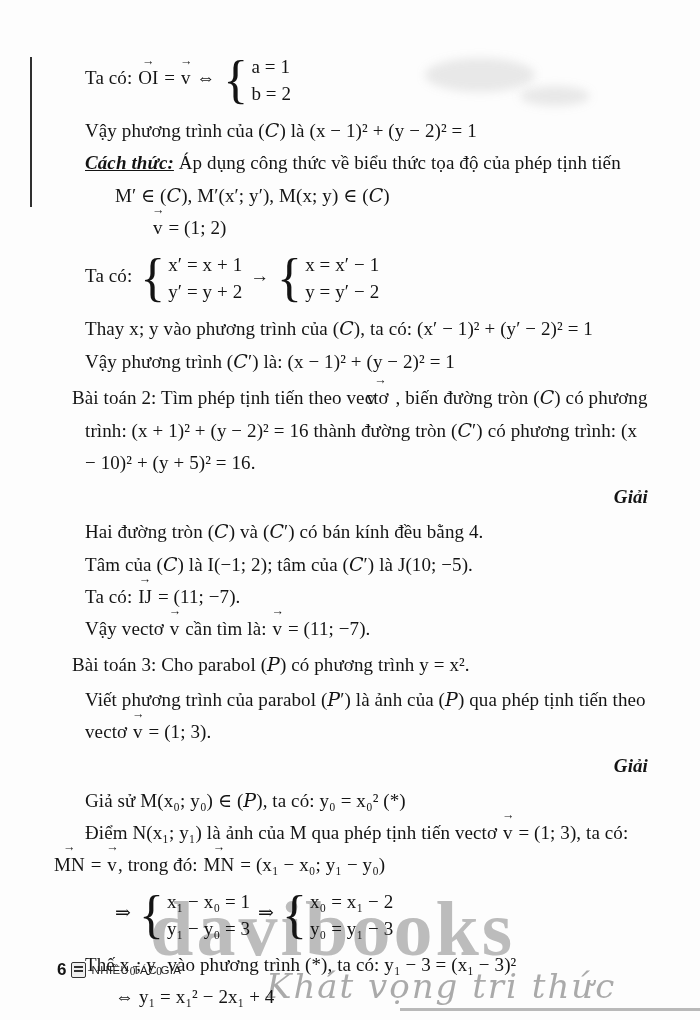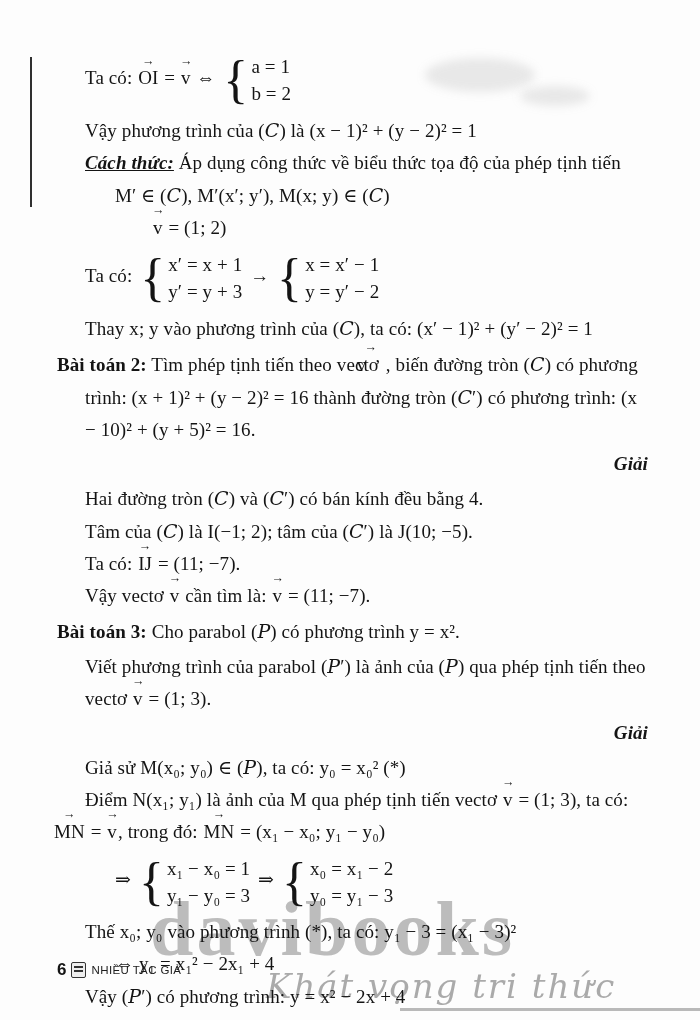--- a/index.html
+++ b/index.html
@@ -22,21 +22,21 @@
     letter-spacing:.1px;
   }
   .i57{margin-left:53px;}
   .i115{margin-left:115px;}
   .i152{margin-left:152px;}
   .hang{margin-left:57px; padding-left:28px; text-indent:-28px; margin-top:3px; margin-bottom:2px;}
   .center{text-align:right; margin-top:2px; margin-bottom:2px;}
   .giai{font-weight:bold; font-style:italic;}
   .sys{margin-top:5px; margin-bottom:5px;}
 
-  .b{font-weight:bold;}
+  .b{font-weight:normal;margin-left:15px;}
   .ck{font-weight:bold; font-style:italic; text-decoration:underline;}
   .scr{font-style:italic; font-family:"DejaVu Serif",serif;}
 
   
   .vec{position:relative; display:inline-block; padding:0 1px;}
   .vec::after{
     content:"→"; position:absolute; left:0; right:0; top:-0.62em;
     font-size:0.66em; line-height:1; text-align:center;
   }
 
@@ -95,30 +95,31 @@
           </span>
         </span></div>
       <div class="line "><span>Vậy phương trình của (<span class="scr">C</span>) là (x − 1)² + (y − 2)² = 1</span></div>
       <div class="line "><span><span class="ck">Cách thức:</span> Áp dụng công thức về biểu thức tọa độ của phép tịnh tiến</span></div>
       <div class="line i115"><span>M′ ∈ (<span class="scr">C</span>), M′(x′; y′), M(x; y) ∈ (<span class="scr">C</span>)</span></div>
       <div class="line i152"><span><span class="vec">v</span> = (1; 2)</span></div>
       <div class="line sys"><span>Ta có: </span><span class="cases">
           <span class="brace">{</span>
           <span class="rows">
             <span class="crow">x′ = x + 1</span>
-            <span class="crow">y′ = y + 3</span>
+            <span class="crow">y′ = y + 2</span>
           </span>
         </span><span> → </span><span class="cases">
           <span class="brace">{</span>
           <span class="rows">
             <span class="crow">x = x′ − 1</span>
             <span class="crow">y = y′ − 2</span>
           </span>
         </span></div>
       <div class="line "><span>Thay x; y vào phương trình của (<span class="scr">C</span>), ta có: (x′ − 1)² + (y′ − 2)² = 1</span></div>
+      <div class="line "><span>Vậy phương trình (<span class="scr">C</span>′) là: (x − 1)² + (y − 2)² = 1</span></div>
       <div class="line hang"><span><span class="b">Bài toán 2:</span> Tìm phép tịnh tiến theo vectơ <span class="vec">v</span>, biến đường tròn (<span class="scr">C</span>) có phương trình: (x + 1)² + (y − 2)² = 16 thành đường tròn (<span class="scr">C</span>′) có phương trình: (x − 10)² + (y + 5)² = 16.</span></div>
       <div class="line center giai"><span>Giải</span></div>
       <div class="line "><span>Hai đường tròn (<span class="scr">C</span>) và (<span class="scr">C</span>′) có bán kính đều bằng 4.</span></div>
       <div class="line "><span>Tâm của (<span class="scr">C</span>) là I(−1; 2); tâm của (<span class="scr">C</span>′) là J(10; −5).</span></div>
       <div class="line "><span>Ta có: <span class="vec">IJ</span> = (11; −7).</span></div>
       <div class="line "><span>Vậy vectơ <span class="vec">v</span> cần tìm là:  <span class="vec">v</span> = (11; −7).</span></div>
       <div class="line hang"><span><span class="b">Bài toán 3:</span> Cho parabol (<span class="scr">P</span>) có phương trình y = x².</span></div>
       <div class="line "><span>Viết phương trình của parabol (<span class="scr">P</span>′) là ảnh của (<span class="scr">P</span>) qua phép tịnh tiến theo vectơ <span class="vec">v</span> = (1; 3).</span></div>
       <div class="line center giai"><span>Giải</span></div>
       <div class="line "><span>Giả sử M(x₀; y₀) ∈ (<span class="scr">P</span>), ta có: y₀ = x₀²  (*)</span></div>

